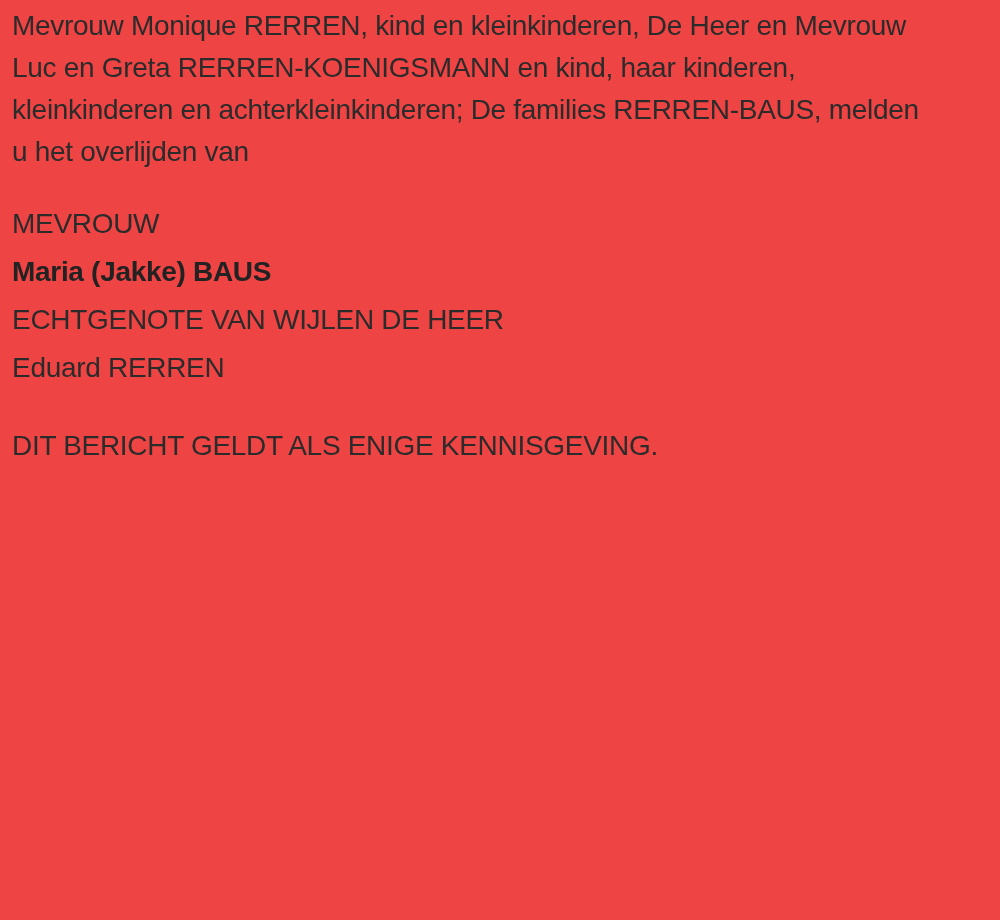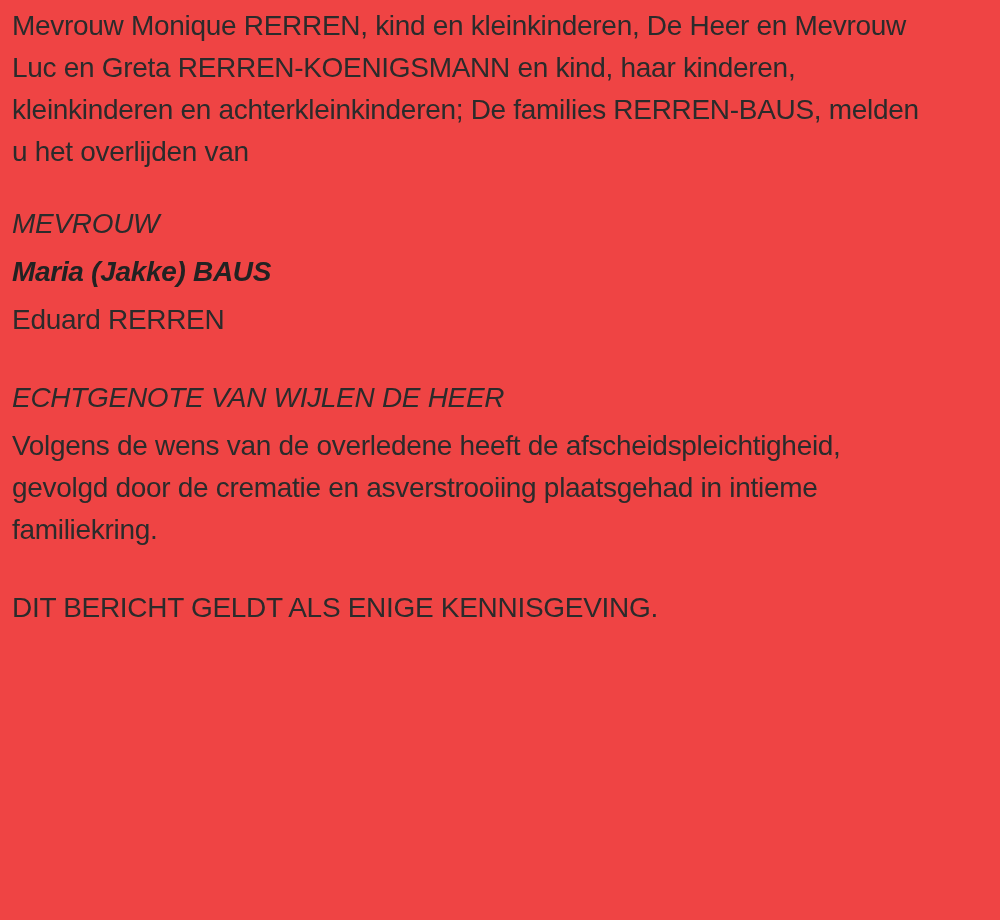--- a/index.html
+++ b/index.html
@@ -20,21 +20,21 @@
   }
   .para {
     margin: 0;
     font-size: 28px;
     line-height: 42px;
     font-weight: 400;
     letter-spacing: -0.3px;
     white-space: pre-line; 
   }
   .after-intro { margin-bottom: 30px; }
-  .tight       { margin-bottom: 6px; font-style: italic;  }
+  .tight       { margin-bottom: 6px;  }
   .gap         { margin-bottom: 36px; }
   .gap-lg      { margin-bottom: 44px; }
   .bold-name {
     font-weight: 700;
     color: #222222;
   }
 </style>
 </head>
 <body>
 
@@ -42,26 +42,23 @@
 
   <p class="para after-intro">Mevrouw Monique RERREN, kind en kleinkinderen, De Heer en Mevrouw
 Luc en Greta RERREN-KOENIGSMANN en kind, haar kinderen,
 kleinkinderen en achterkleinkinderen; De families RERREN-BAUS, melden
 u het overlijden van</p>
 
   <p class="para tight">MEVROUW</p>
 
   <p class="para tight bold-name">Maria (Jakke) BAUS</p>
 
+  <p class="para tight">ECHTGENOTE VAN WIJLEN DE HEER</p>
+
   <p class="para gap">Eduard RERREN</p>
-
-  <p class="para tight">ECHTGENOTE VAN WIJLEN DE HEER</p>
 
 
 
-  <p class="para gap">Volgens de wens van de overledene heeft de afscheidspleichtigheid,
-gevolgd door de crematie en asverstrooiing plaatsgehad in intieme
-familiekring.</p>
 
 
   <p class="para">DIT BERICHT GELDT ALS ENIGE KENNISGEVING.</p>
 
 </main>
 
 </body></html>

